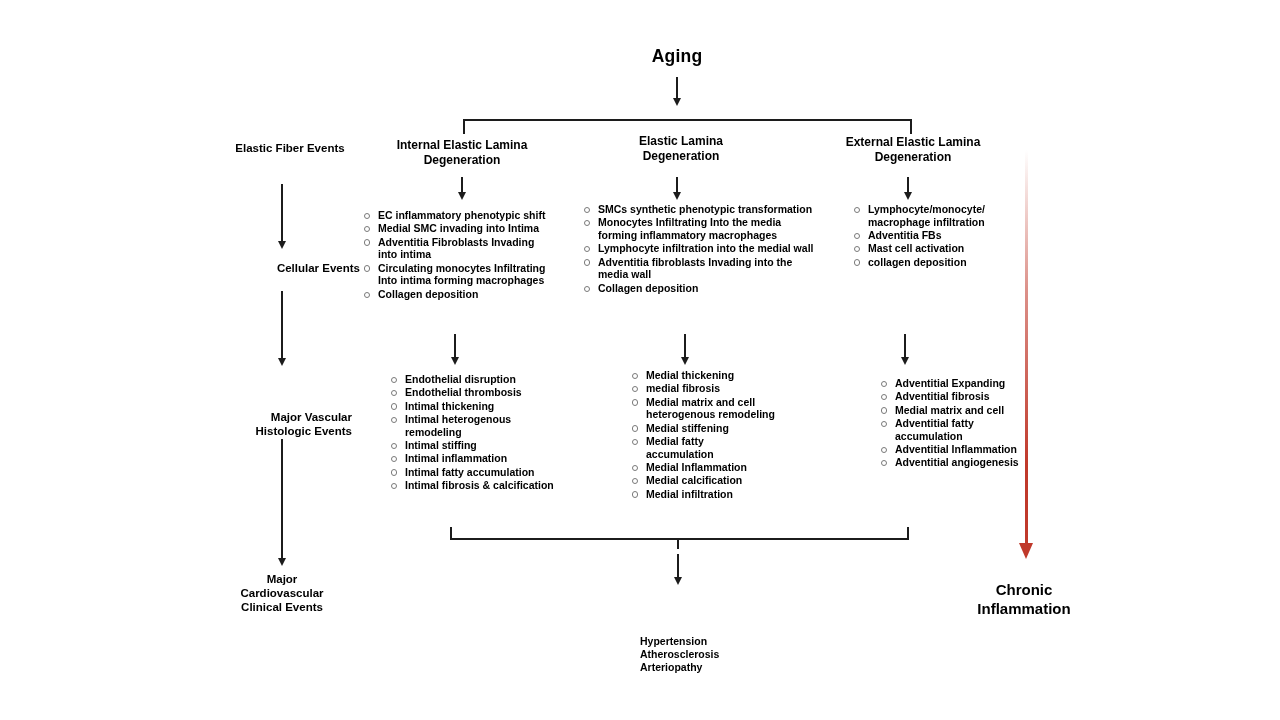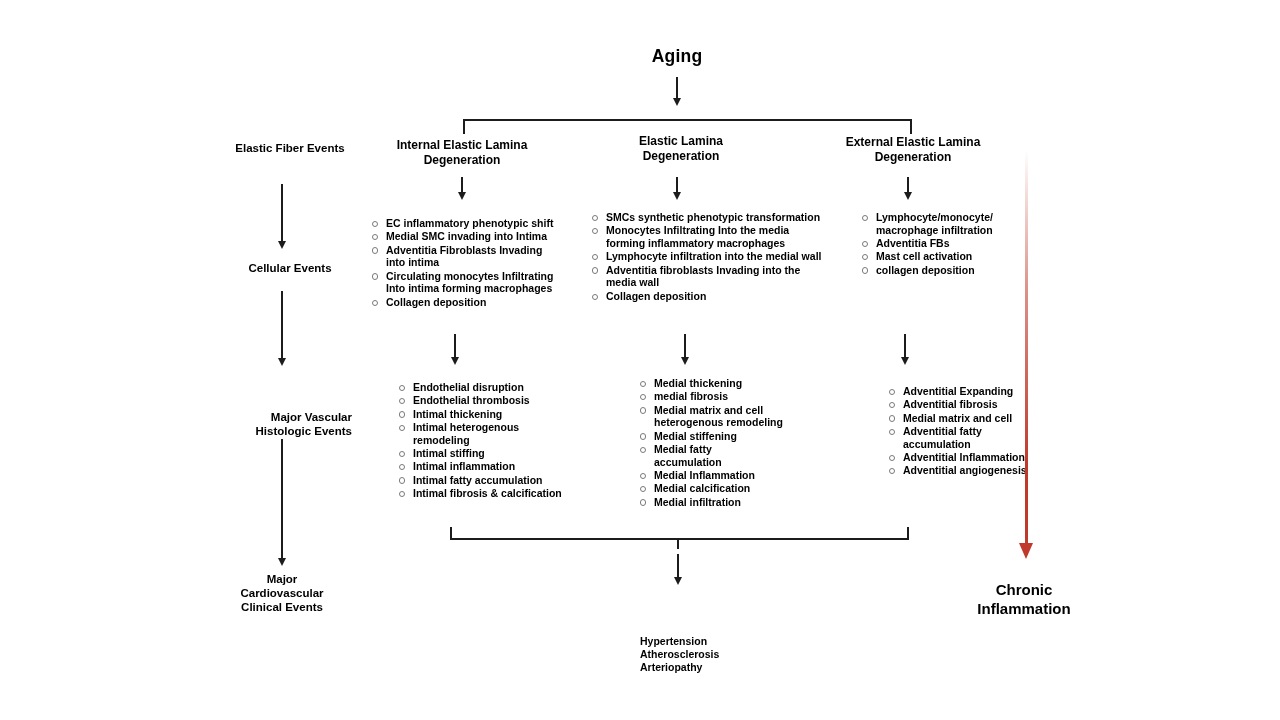--- a/index.html
+++ b/index.html
@@ -27,21 +27,21 @@
   }
   .stem { position:absolute; width:2px; background:#1c1c1c; }
   .bracket-top {
     position:absolute; border-top:2.5px solid #1c1c1c;
     border-left:2.5px solid #1c1c1c; border-right:2.5px solid #1c1c1c;
   }
   .bracket-bottom {
     position:absolute; border-bottom:2.5px solid #1c1c1c;
     border-left:2.5px solid #1c1c1c; border-right:2.5px solid #1c1c1c;
   }
-  ul.blist { list-style:none; margin:8px; padding:0; position:absolute; }
+  ul.blist { list-style:none; margin:0; padding:0; position:absolute; }
   ul.blist li {
     position:relative; padding-left:15px; font-size:10.5px; font-weight:bold;
     line-height:12.8px; white-space:pre-line; margin-bottom:0.5px;
   }
   ul.blist .bullet {
     position:absolute; left:1px; top:3.8px; width:4.2px; height:4.2px;
     border:1.3px solid #7a7a7a; border-radius:50%; background:#ffffff;
   }
   .red-line {
     position:absolute; width:2.5px;
@@ -78,21 +78,21 @@
   <div class="abs hdr" style="left:601px; top:134px; width:160px;">Elastic Lamina
 Degeneration</div>
   <div class="abs hdr" style="left:833px; top:135px; width:160px;">External Elastic Lamina
 Degeneration</div>
 
   <div class="arr" style="left:461px; top:177px; height:16px;"></div>
   <div class="arr" style="left:676px; top:177px; height:16px;"></div>
   <div class="arr" style="left:907px; top:177px; height:16px;"></div>
 
   <div class="arr" style="left:281px; top:184px; height:58px;"></div>
-  <div class="abs rowlbl" style="left:220px; top:261px; width:140px;">Cellular Events</div>
+  <div class="abs rowlbl" style="left:220px; top:261px; width:140px;text-align:right;">Cellular Events</div>
   <div class="arr" style="left:281px; top:291px; height:68px;"></div>
   <div class="abs rowlbl" style="left:212px; top:410px; width:140px;text-align:right;">Major Vascular
 Histologic Events</div>
   <div class="arr" style="left:281px; top:439px; height:120px;"></div>
   <div class="abs rowlbl" style="left:212px; top:572px; width:140px;">Major
 Cardiovascular
 Clinical Events</div>
 
   <ul class="blist" style="left:363px; top:209px; width:205px;">
       <li><span class="bullet"></span><span>EC inflammatory phenotypic shift</span></li>

